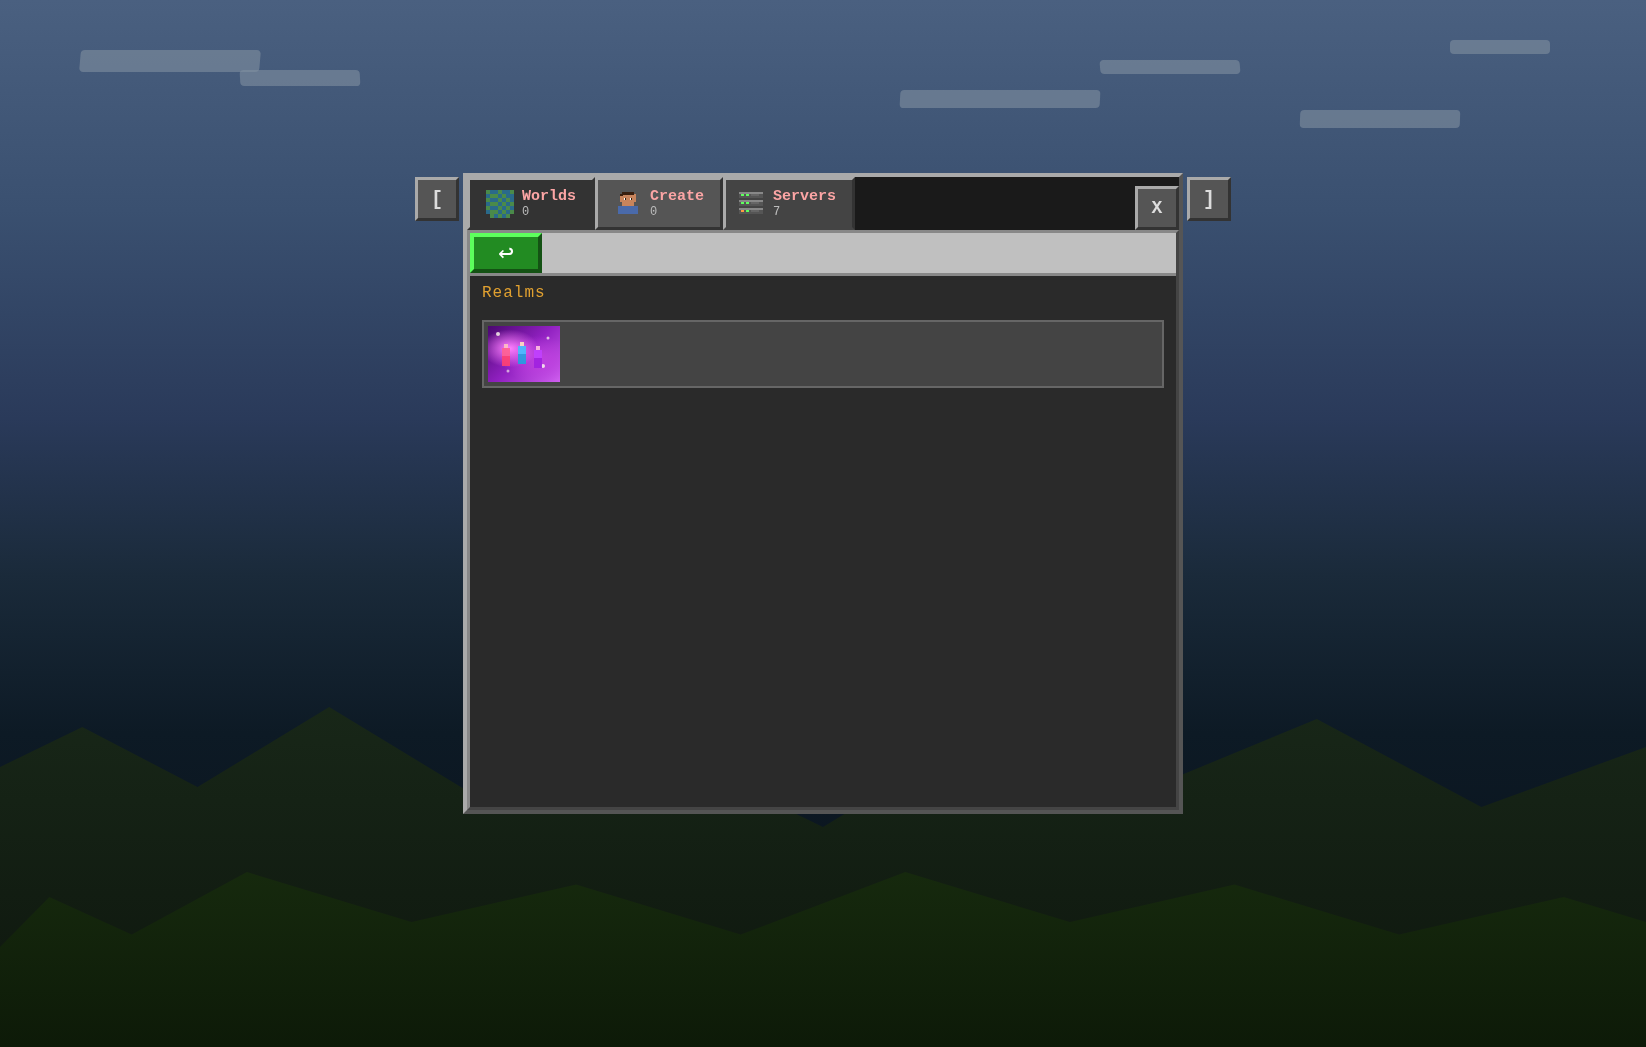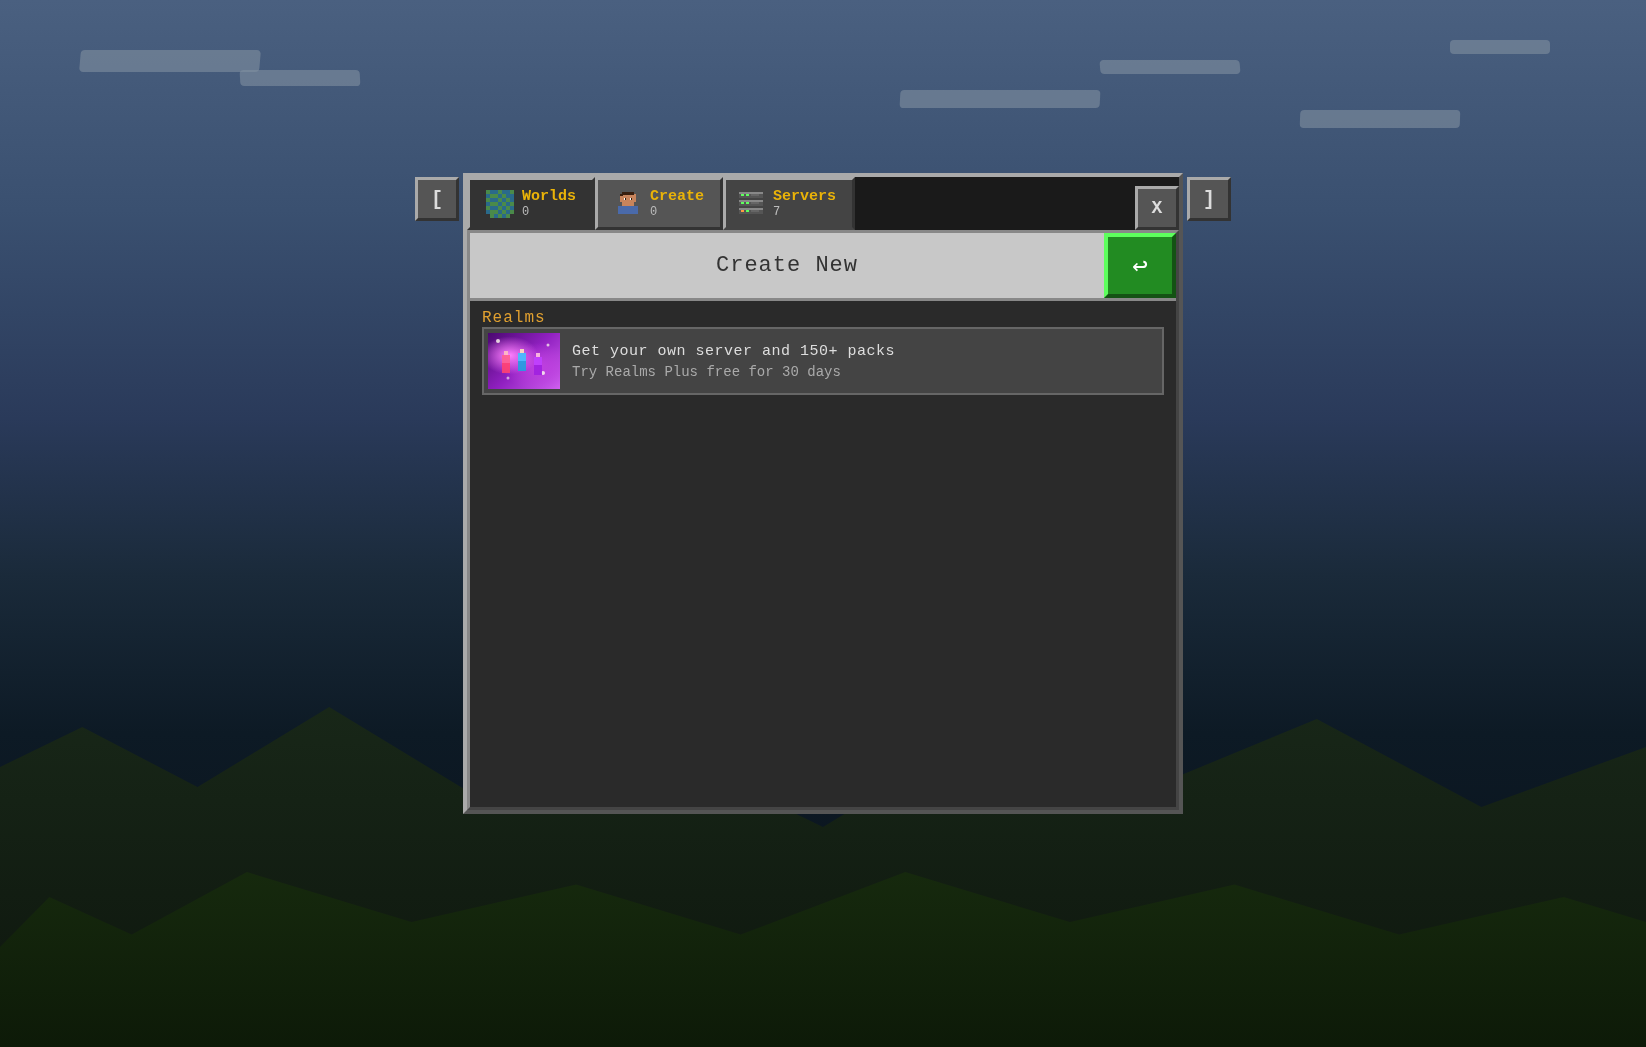--- a/index.html
+++ b/index.html
@@ -155,21 +155,21 @@
     }
 
     .tab-text-block {
       display: flex;
       flex-direction: column;
     }
 
     .tab-name {
       font-size: 15px;
       font-weight: bold;
-      color: #eab308;
+      color: #fca5a5;
     }
 
     .tab-count {
       font-size: 12px;
       color: #bbb;
     }
 
     .close-btn {
       margin-left: auto;
       background: #555;
@@ -245,21 +245,21 @@
 
     
     .realms-section {
       padding: 8px 12px;
     }
 
     .realms-label {
       font-family: 'Courier New', monospace;
       font-size: 16px;
       color: #e0a030;
-      margin-bottom: 0;
+      margin-bottom: 18px;
       letter-spacing: 1px;
     }
 
     .realms-item {
       display: flex;
       align-items: center;
       background: #444;
       border: 2px solid #666;
       cursor: pointer;
       padding: 4px;
@@ -466,21 +466,20 @@
       </div>
 
       <div class="close-btn">
         <span>X</span>
       </div>
     </div>
 
     <div class="dialog-content">
 
       <div class="create-new-row">
-        <button class="create-new-btn">Create New</button>
         <div class="play-icon-btn">
           <span class="play-arrow">↩</span>
         </div>
       </div>
 
       <div class="realms-section">
         <div class="realms-label">Realms</div>
 
         <div class="realms-item">
 
@@ -501,22 +500,18 @@
               <rect x="30" y="20" width="8" height="8" fill="#40c0ff" opacity="0.9"></rect>
               <rect x="32" y="16" width="4" height="4" fill="#ffe0c0" opacity="0.9"></rect>
               <rect x="30" y="28" width="8" height="10" fill="#20a0e0" opacity="0.9"></rect>
 
               <rect x="46" y="24" width="8" height="8" fill="#c040ff" opacity="0.9"></rect>
               <rect x="48" y="20" width="4" height="4" fill="#ffc0e0" opacity="0.9"></rect>
               <rect x="46" y="32" width="8" height="10" fill="#a020e0" opacity="0.9"></rect>
             </svg>
           </div>
 
-          <div class="realms-text-block">
-            <span class="realms-title">Get your own server and 150+ packs</span>
-            <span class="realms-subtitle">Try Realms Plus free for 30 days</span>
-          </div>
         </div>
       </div>
 
     </div>
   </div>
 </div>
 
 </body></html>

